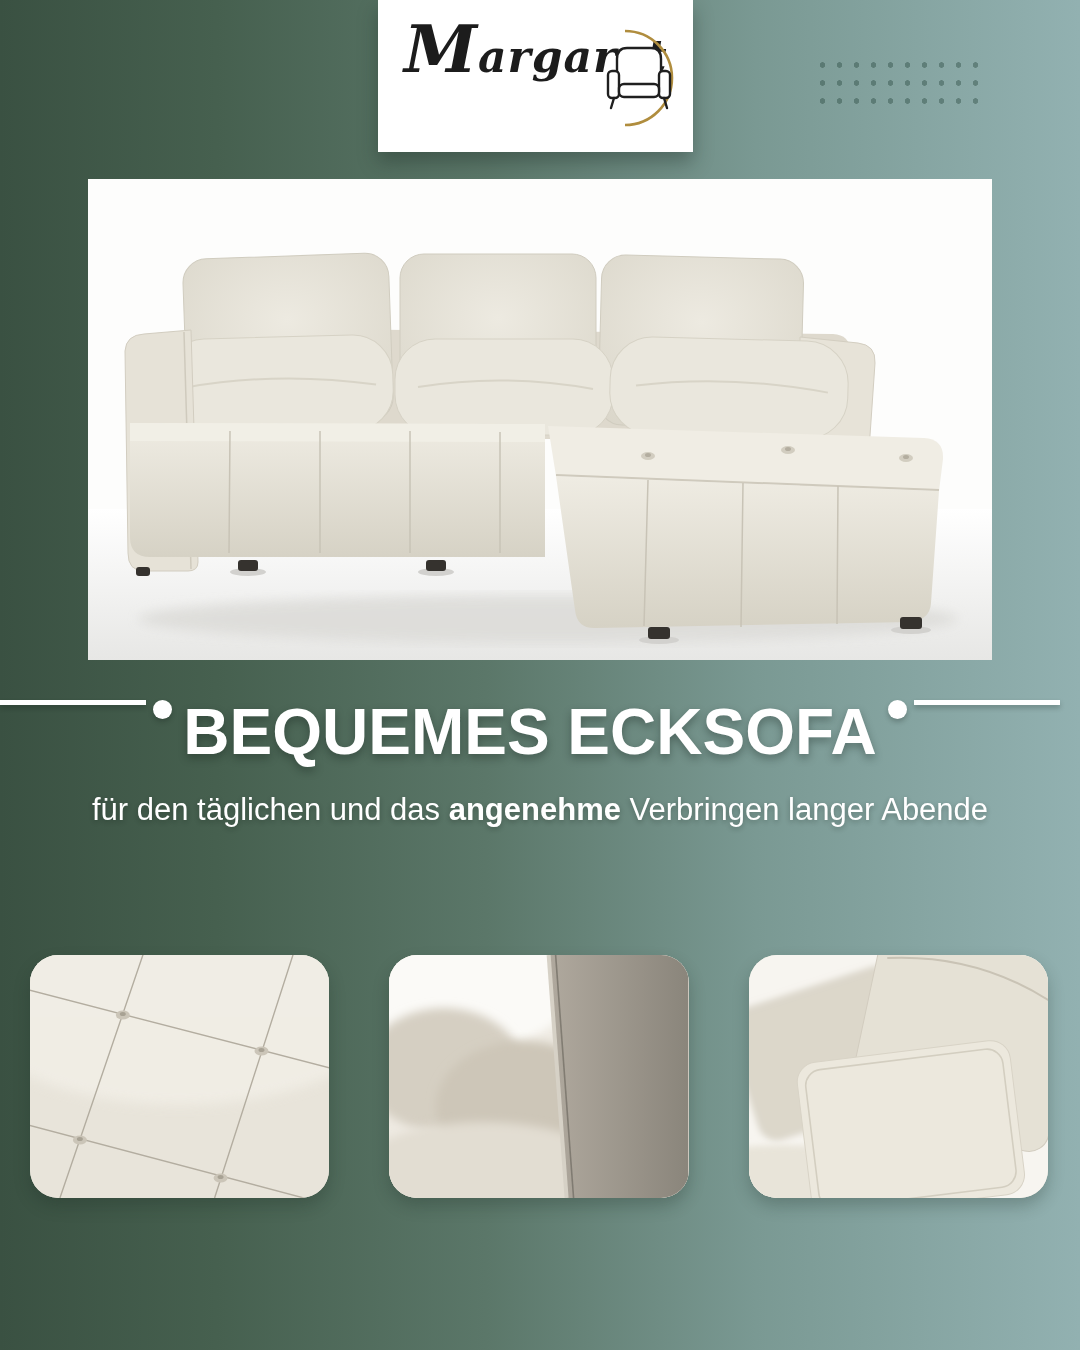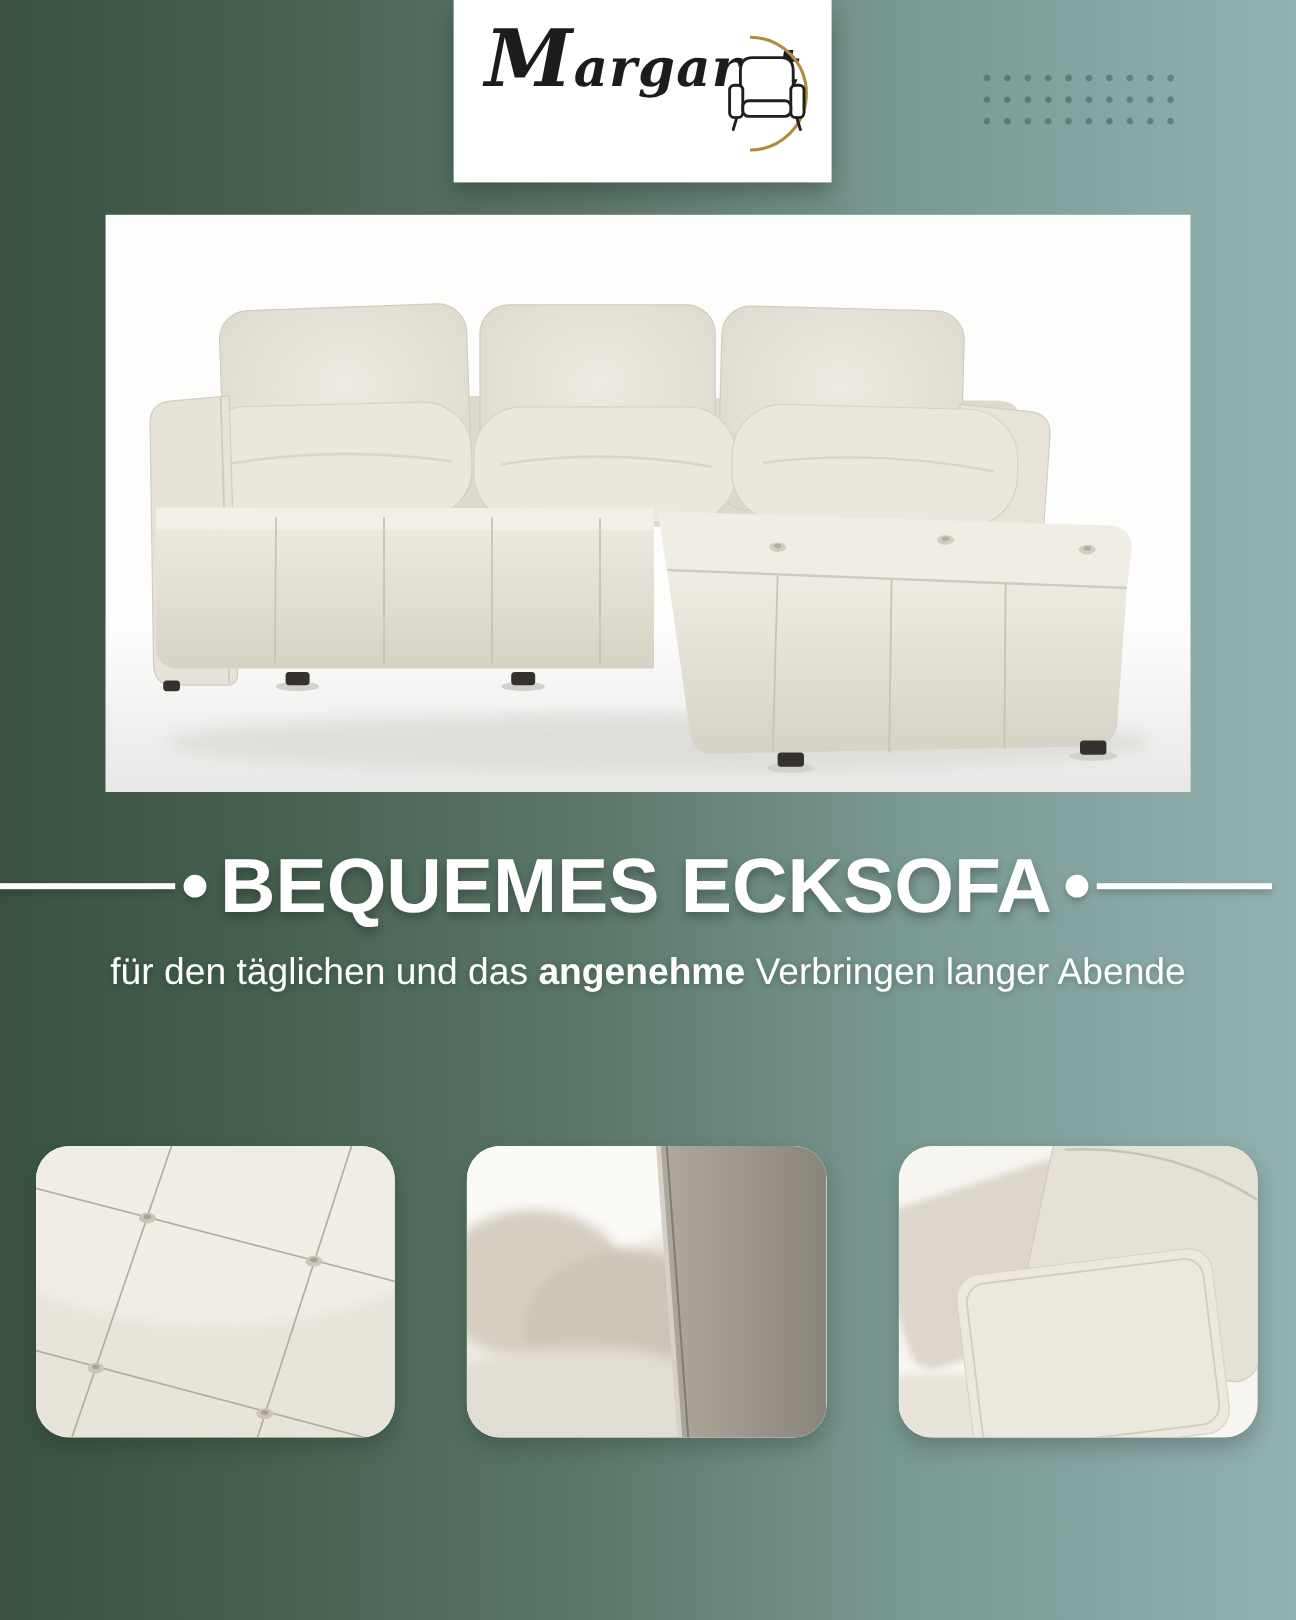--- a/index.html
+++ b/index.html
@@ -42,21 +42,21 @@
   
   .hero{
     position:absolute;left:88px;top:179px;width:904px;height:481px;
     background:#fdfdfc;overflow:hidden;
   }
   .hero svg{display:block;width:100%;height:100%;}
 
   
   .band{
     position:absolute;left:0;top:700px;width:1060px;height:76px;
-    display:flex;align-items:center;color:#fff;
+    display:flex;align-items:flex-start;color:#fff;
   }
   .rule{flex:1;height:5px;background:#ffffff;box-shadow:0 3px 5px rgba(15,25,20,.25);}
   .band .dot{
     width:19px;height:19px;border-radius:50%;background:#ffffff;
     margin:0 7px;flex:0 0 auto;box-shadow:0 3px 5px rgba(15,25,20,.25);
   }
   .band h1{
     margin:0 4px;font-size:64px;line-height:1;font-weight:700;
     letter-spacing:0px;white-space:nowrap;color:#ffffff;
     text-shadow:0 4px 8px rgba(15,25,20,.35);

